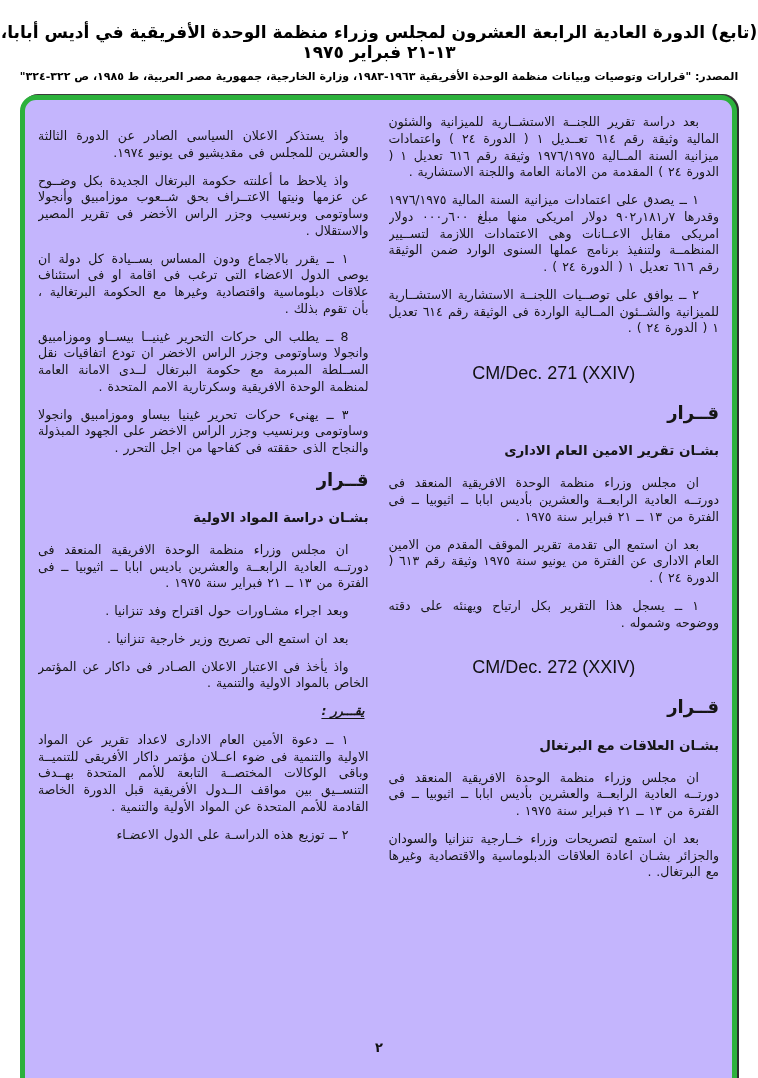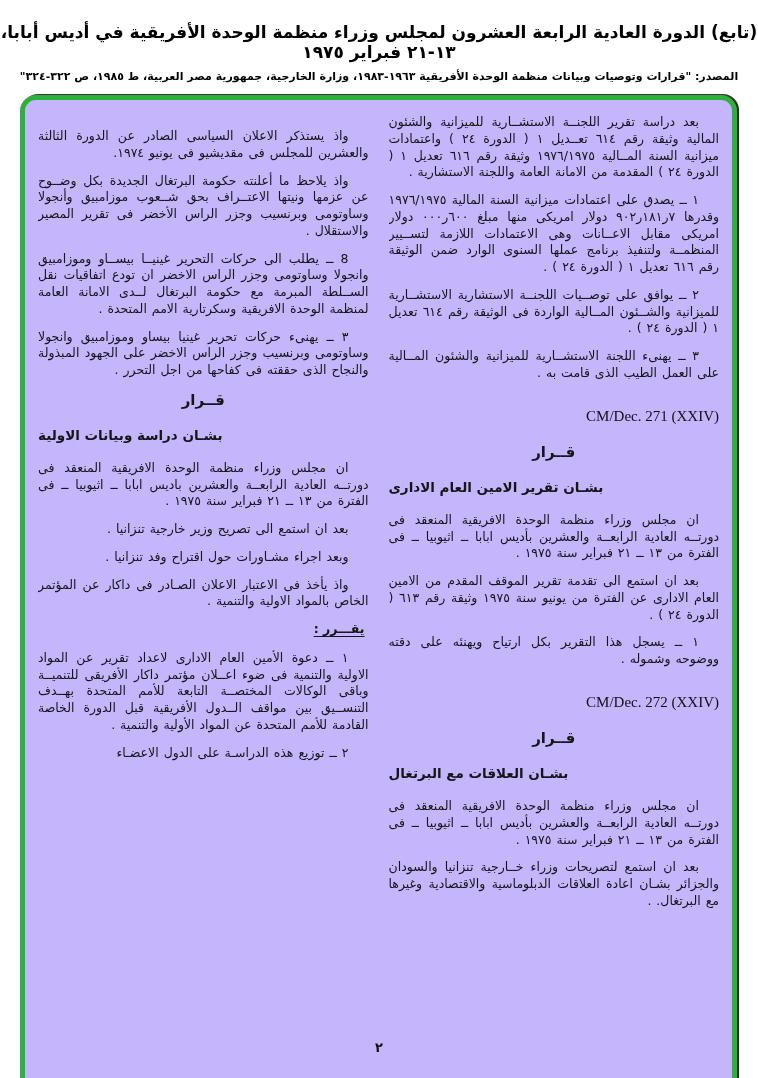--- a/index.html
+++ b/index.html
@@ -19,26 +19,26 @@
   }
   .columns { display:flex; direction:rtl; gap:20px; height:100%; }
   .col {
     flex:1; direction:rtl; text-align:justify; color:var(--ink);
     font-size:12.5px; line-height:1.34; overflow:hidden;
   }
   .col-left { padding-top:14px; }
 
   .para { margin:0 0 11px; text-indent:20px; word-spacing:1px; }
   .docref {
-    direction:ltr; text-align:right; font-family:Liberation Serif, serif;
-    font-size:15px; margin:24px 0 16px; text-indent:0; color:#111;
+    direction:ltr; text-align:center; font-family:Liberation Sans, sans-serif;
+    font-size:18px; margin:24px 0 16px; text-indent:0; color:#111;
   }
-  .qarar { text-align:center; font-weight:bold; font-size:15px; margin:0 0 16px; }
-  .subhead { text-align:left; font-weight:bold; font-size:13.5px; margin:0 0 16px; }
-  .decides { font-weight:bold; text-decoration:underline; text-underline-offset:3px; margin:2px 4px 12px 0; }
+  .qarar { text-align:right; font-weight:bold; font-size:18px; margin:0 0 16px; }
+  .subhead { text-align:right; font-weight:bold; font-size:13.5px; margin:0 0 16px; }
+  .decides { font-weight:bold; text-decoration:underline; text-underline-offset:3px; margin:2px 4px 12px 0;font-style:italic; }
 
   .page-number {
     position:absolute; top:1040px; left:0; width:100%;
     text-align:center; font-size:13px; font-weight:bold; color:#111; direction:rtl;
   }
 </style>
 </head>
 <body>
 
 <div class="page">
@@ -48,44 +48,44 @@
     <div class="source">المصدر: "قرارات وتوصيات وبيانات منظمة الوحدة الأفريقية ١٩٦٣-١٩٨٣، وزارة الخارجية، جمهورية مصر العربية، ط ١٩٨٥، ص ٣٢٢-٣٢٤"</div>
   </div>
 
   <div class="green-box">
     <div class="columns">
 
       <div class="col col-right">
         <p class="para">بعد دراسة تقرير اللجنــة الاستشــارية للميزانية والشئون المالية وثيقة رقم ٦١٤ تعــديل ١ ( الدورة ٢٤ ) واعتمادات ميزانية السنة المــالية ١٩٧٦/١٩٧٥ وثيقة رقم ٦١٦ تعديل ١ ( الدورة ٢٤ ) المقدمة من الامانة العامة واللجنة الاستشارية .</p>
         <p class="para">١ ــ يصدق على اعتمادات ميزانية السنة المالية ١٩٧٦/١٩٧٥ وقدرها ٧ر١٨١ر٩٠٢ دولار امريكى منها مبلغ ٦٠٠ر٠٠٠ دولار امريكى مقابل الاعــانات وهى الاعتمادات اللازمة لتســيير المنظمــة ولتنفيذ برنامج عملها السنوى الوارد ضمن الوثيقة رقم ٦١٦ تعديل ١ ( الدورة ٢٤ ) .</p>
         <p class="para">٢ ــ يوافق على توصــيات اللجنــة الاستشارية الاستشــارية للميزانية والشــئون المــالية الواردة فى الوثيقة رقم ٦١٤ تعديل ١ ( الدورة ٢٤ ) .</p>
-        <p class="para">٣ ــ يهنىء اللجنة الاستشــارية للميزانية والشئون المــالية على العمل الطيب الذى قامت به .</p>
         <div class="docref">CM/Dec. 271 (XXIV)</div>
         <div class="qarar">قــرار</div>
         <div class="subhead">بشـان تقرير الامين العام الادارى</div>
         <p class="para">ان مجلس وزراء منظمة الوحدة الافريقية المنعقد فى دورتــه العادية الرابعــة والعشرين بأديس ابابا ــ اثيوبيا ــ فى الفترة من ١٣ ــ ٢١ فبراير سنة ١٩٧٥ .</p>
         <p class="para">بعد ان استمع الى تقدمة تقرير الموقف المقدم من الامين العام الادارى عن الفترة من يونيو سنة ١٩٧٥ وثيقة رقم ٦١٣ ( الدورة ٢٤ ) .</p>
         <p class="para">١ ــ يسجل هذا التقرير بكل ارتياح ويهنئه على دقته ووضوحه وشموله .</p>
         <div class="docref">CM/Dec. 272 (XXIV)</div>
         <div class="qarar">قــرار</div>
         <div class="subhead">بشـان العلاقات مع البرتغال</div>
         <p class="para">ان مجلس وزراء منظمة الوحدة الافريقية المنعقد فى دورتــه العادية الرابعــة والعشرين بأديس ابابا ــ اثيوبيا ــ فى الفترة من ١٣ ــ ٢١ فبراير سنة ١٩٧٥ .</p>
         <p class="para">بعد ان استمع لتصريحات وزراء خــارجية تنزانيا والسودان والجزائر بشـان اعادة العلاقات الدبلوماسية والاقتصادية وغيرها مع البرتغال. .</p>
       </div>
 
       <div class="col col-left">
         <p class="para">واذ يستذكر الاعلان السياسى الصادر عن الدورة الثالثة والعشرين للمجلس فى مقديشيو فى يونيو ١٩٧٤.</p>
         <p class="para">واذ يلاحظ ما أعلنته حكومة البرتغال الجديدة بكل وضــوح عن عزمها ونيتها الاعتــراف بحق شــعوب موزامبيق وأنجولا وساوتومى وبرنسيب وجزر الراس الأخضر فى تقرير المصير والاستقلال .</p>
+        <p class="para">١ ــ يقرر بالاجماع ودون المساس بســيادة كل دولة ان يوصى الدول الاعضاء التى ترغب فى اقامة او فى استئناف علاقات دبلوماسية واقتصادية وغيرها مع الحكومة البرتغالية ، بأن تقوم بذلك .</p>
         <p class="para">8 ــ يطلب الى حركات التحرير غينيــا بيســاو وموزامبيق وانجولا وساوتومى وجزر الراس الاخضر ان تودع اتفاقيات نقل الســلطة المبرمة مع حكومة البرتغال لــدى الامانة العامة لمنظمة الوحدة الافريقية وسكرتارية الامم المتحدة .</p>
         <p class="para">٣ ــ يهنىء حركات تحرير غينيا بيساو وموزامبيق وانجولا وساوتومى وبرنسيب وجزر الراس الاخضر على الجهود المبذولة والنجاح الذى حققته فى كفاحها من اجل التحرر .</p>
         <div class="qarar">قــرار</div>
-        <div class="subhead">بشـان دراسة وبيانات الاولية</div>
+        <div class="subhead">بشـان دراسة المواد الاولية</div>
         <p class="para">ان مجلس وزراء منظمة الوحدة الافريقية المنعقد فى دورتــه العادية الرابعــة والعشرين باديس ابابا ــ اثيوبيا ــ فى الفترة من ١٣ ــ ٢١ فبراير سنة ١٩٧٥ .</p>
+        <p class="para">وبعد اجراء مشـاورات حول اقتراح وفد تنزانيا .</p>
         <p class="para">بعد ان استمع الى تصريح وزير خارجية تنزانيا .</p>
-        <p class="para">وبعد اجراء مشـاورات حول اقتراح وفد تنزانيا .</p>
         <p class="para">واذ يأخذ فى الاعتبار الاعلان الصـادر فى داكار عن المؤتمر الخاص بالمواد الاولية والتنمية .</p>
         <div class="decides">يقـــرر :</div>
         <p class="para">١ ــ دعوة الأمين العام الادارى لاعداد تقرير عن المواد الاولية والتنمية فى ضوء اعــلان مؤتمر داكار الأفريقى للتنميــة وباقى الوكالات المختصــة التابعة للأمم المتحدة بهــدف التنســيق بين مواقف الــدول الأفريقية قبل الدورة الخاصة القادمة للأمم المتحدة عن المواد الأولية والتنمية .</p>
         <p class="para">٢ ــ توزيع هذه الدراسـة على الدول الاعضـاء</p>
       </div>
 
     </div>
   </div>
 
   <div class="page-number">٢</div>

